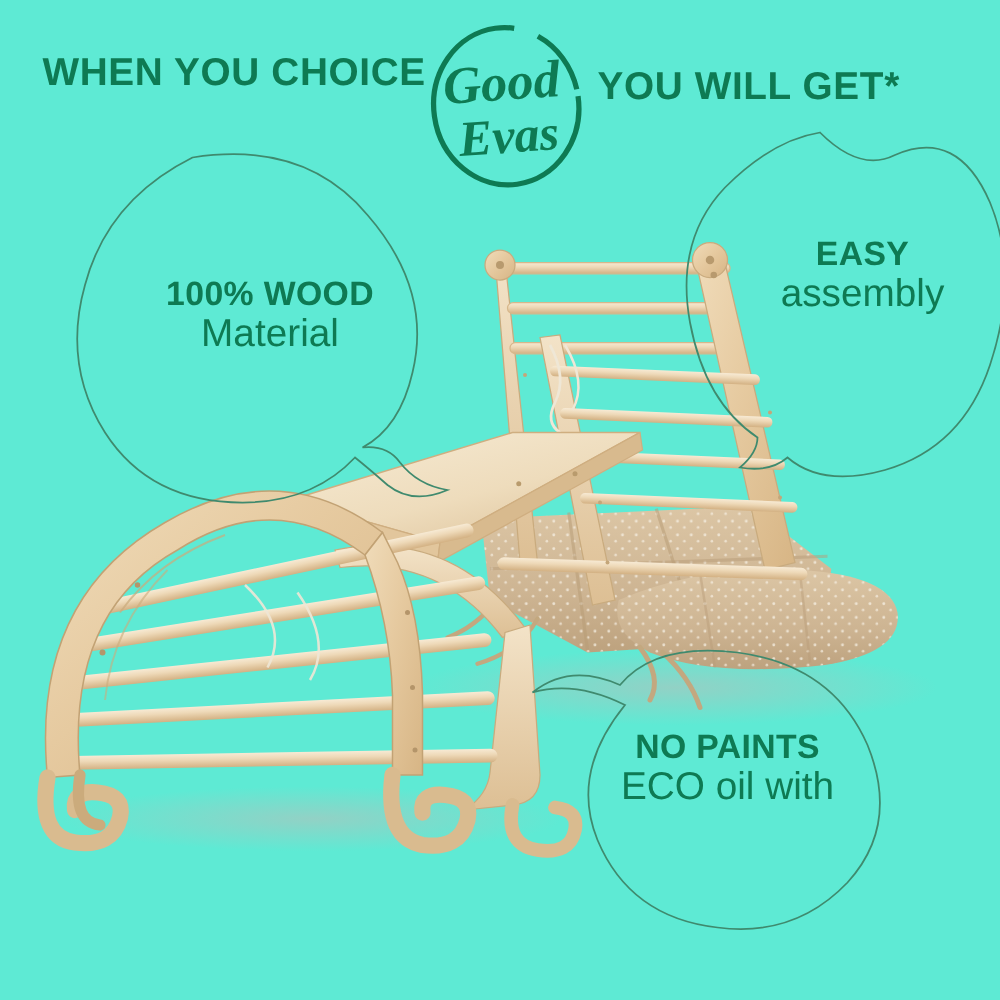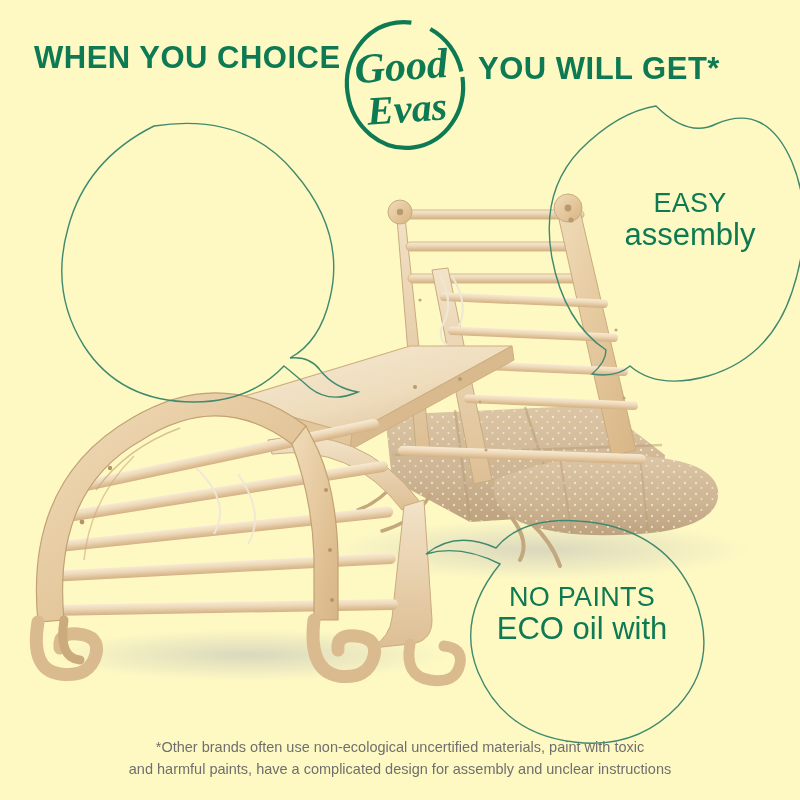--- a/index.html
+++ b/index.html
@@ -11,21 +11,21 @@
     height: 800px;
     background: #f2f2f0;
     font-family: "Liberation Sans", sans-serif;
     overflow: hidden;
     position: relative;
   }
   #stage {
     position: relative;
     width: 800px;
     height: 800px;
-    background: #fef9c3;
+    background: #5eead4;
     overflow: hidden;
   }
 
   
   .header {
     position: absolute;
     top: 0; left: 0;
     width: 800px;
     height: 160px;
     pointer-events: none;
@@ -66,21 +66,21 @@
   .bubble svg { display: block; overflow: visible; }
   .bubble-text {
     position: absolute;
     text-align: center;
     color: #0e7a53;
     line-height: 1.12;
     white-space: nowrap;
   }
   .bub-title {
     font-size: 27px;
-    font-weight: normal;
+    font-weight: bold;
     letter-spacing: 0.3px;
   }
   .bub-sub {
     font-size: 31px;
     font-weight: normal;
   }
 
   #bubble-wood      { left: 58px;  top: 120px; }
   #bubble-wood .bubble-text  { left: 18px;  top: 100px; width: 280px; }
 
@@ -290,20 +290,24 @@
                Q262 222 232 238
                Q252 236 262 250
                Q276 268 300 272
                Q272 284 252 268
                Q236 254 226 246
                Q192 282 136 282
                Q62 282 26 226
                Q-8 172 10 108
                Q28 40 96 6 Z" fill="none" stroke="#3f8a6e" stroke-width="1.4"></path>
     </svg>
+    <div class="bubble-text">
+      <div class="bub-title">100% WOOD</div>
+      <div class="bub-sub">Material</div>
+    </div>
   </div>
 
   <div class="bubble" id="bubble-easy">
     <svg width="280" height="300" viewBox="0 0 280 300">
       <path d="M126 6
                Q158 38 186 24
                Q236 2 262 62
                Q286 120 262 192
                Q240 258 178 276
                Q128 290 100 266
@@ -330,18 +334,14 @@
                Q196 230 134 222
                Q64 214 38 152
                Q16 98 60 44 Z" fill="none" stroke="#3f8a6e" stroke-width="1.4"></path>
     </svg>
     <div class="bubble-text">
       <div class="bub-title">NO PAINTS</div>
       <div class="bub-sub">ECO oil with</div>
     </div>
   </div>
 
-  <div class="footnote">
-    <div>*Other brands often use non-ecological uncertified materials, paint with toxic</div>
-    <div>and harmful paints, have a complicated design for assembly and unclear instructions</div>
-  </div>
 
 </div>
 
 </body></html>

